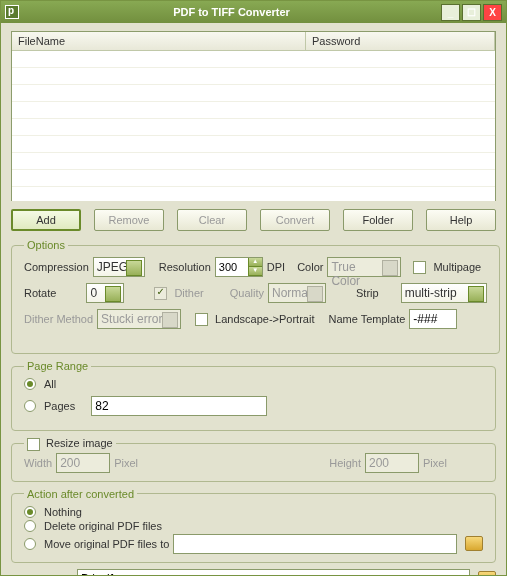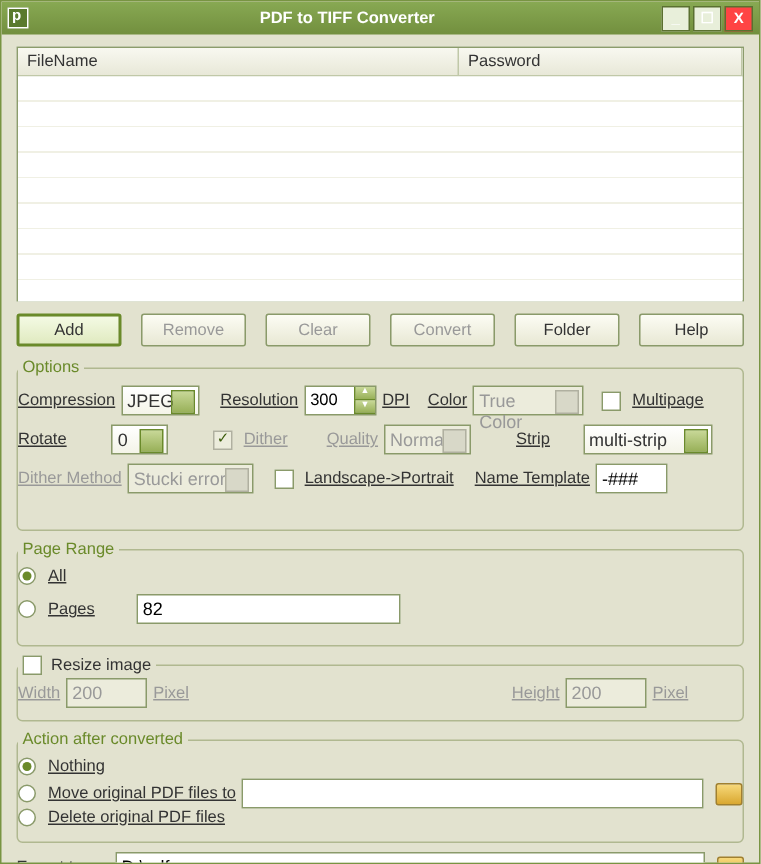--- a/index.html
+++ b/index.html
@@ -14,24 +14,24 @@
 .grid { border: 1px solid #8c9c6c; background: #fff; height: 170px; margin-bottom: 8px; }
 .grid-head { display: flex; background: linear-gradient(#f8f8f0,#e8e8d8); border-bottom: 1px solid #c0c8a8; height: 19px; }
 .gh { border-right: 1px solid #c0c8a8; padding: 3px 6px; font-size: 11px; }
 .gh:first-child { width: 294px; }
 .gh:last-child { flex: 1; }
 .grid-body { height: 150px; background: repeating-linear-gradient(to bottom, #fff 0, #fff 16px, #f0f0e4 16px, #f0f0e4 17px); }
 .btnrow { display: flex; justify-content: space-between; margin-bottom: 8px; gap: 4px; }
 .btn { width: 70px; height: 22px; border: 1px solid #8a9a6a; background: linear-gradient(#fcfcf4,#e8e8d4); cursor: pointer; display: flex; align-items: center; justify-content: center; color: #333; border-radius: 2px; }
 .btn.primary { border: 2px solid #6a8a2a; background: linear-gradient(#f4fae4,#e0eac0); font-weight: normal; }
 .btn.disabled { color: #999; }
-fieldset { border: 1px solid #b0b890; border-radius: 4px; padding: 6px 0 8px; margin-bottom: 6px; position: relative; }
+fieldset { border: 1px solid #b0b890; border-radius: 4px; padding: 6px 12px 8px; margin-bottom: 6px; position: relative; }
 legend { color: #6a8a2a; padding: 0 3px; font-size: 11px; }
 .row { display: flex; align-items: center; margin-bottom: 6px; gap: 4px; }
-.lbl { color: #333; white-space: nowrap; text-decoration: underline; }
+.lbl { color: #333; white-space: nowrap; }
 .lbl.dis { color: #999; }
 .sel, .txt { border: 1px solid #8a9a6a; background: #fff; height: 20px; padding: 2px 3px; font-size: 12px; }
 .sel { background: linear-gradient(#fff,#f4f4e8); position: relative; padding-right: 16px; }
 .sel.dis { color: #999; background: #ececdc; }
 .sel::after { content: ""; position: absolute; right: 2px; top: 2px; width: 14px; height: 14px; background: linear-gradient(#c8d898,#98b058); border: 1px solid #6a8a2a; }
 .sel.dis::after { background: #d8d8c8; border-color: #b0b0a0; }
 .spin { display: inline-flex; border: 1px solid #8a9a6a; height: 20px; }
 .spin input { border: none; width: 32px; padding: 2px 3px; font-size: 11px; }
 .spin .arr { width: 14px; display: flex; flex-direction: column; }
 .spin .arr div { flex: 1; background: linear-gradient(#c8d898,#98b058); border-left: 1px solid #6a8a2a; border-bottom: 1px solid #6a8a2a; font-size: 6px; text-align: center; line-height: 7px; color: #fff; }
@@ -121,21 +121,21 @@
 
   <fieldset>
     <legend>Page Range</legend>
     <div class="row">
       <span class="rad checked"></span>
       <span class="lbl">All</span>
     </div>
     <div class="row">
       <span class="rad"></span>
       <span class="lbl">Pages</span>
-      <input class="txt" style="width: 176px; margin-left: 24px;" value="82">
+      <input class="txt" style="width: 176px; margin-left: 12px;" value="82">
     </div>
   </fieldset>
 
   <fieldset style="padding-top:2px">
     <legend style="color:#333">
       <span class="chk"></span>
       <span>Resize image</span>
     </legend>
     <div class="row" style="margin-bottom:0">
       <span class="lbl dis">Width</span>
@@ -147,29 +147,29 @@
       <span class="lbl dis" style="width:60px">Pixel</span>
     </div>
   </fieldset>
 
   <fieldset>
     <legend>Action after converted</legend>
     <div class="row" style="margin-bottom:2px">
       <span class="rad checked"></span>
       <span class="lbl">Nothing</span>
     </div>
+    <div class="row" style="margin-bottom:2px">
+      <span class="rad"></span>
+      <span class="lbl">Delete original PDF files</span>
+    </div>
     <div class="row" style="margin-bottom:0">
       <span class="rad"></span>
       <span class="lbl">Move original PDF files to</span>
       <input class="txt" style="flex: 1 1 0%;">
       <span class="folder-icon"></span>
-    </div>
-    <div class="row" style="margin-bottom:2px">
-      <span class="rad"></span>
-      <span class="lbl">Delete original PDF files</span>
     </div>
   </fieldset>
 
   <div class="row" style="margin-top:6px">
     <span class="lbl">Export to</span>
     <input class="txt" style="flex: 1 1 0%; margin-left: 18px;" value="D:\pdfs">
     <span class="folder-icon"></span>
   </div>
 
 </div>

